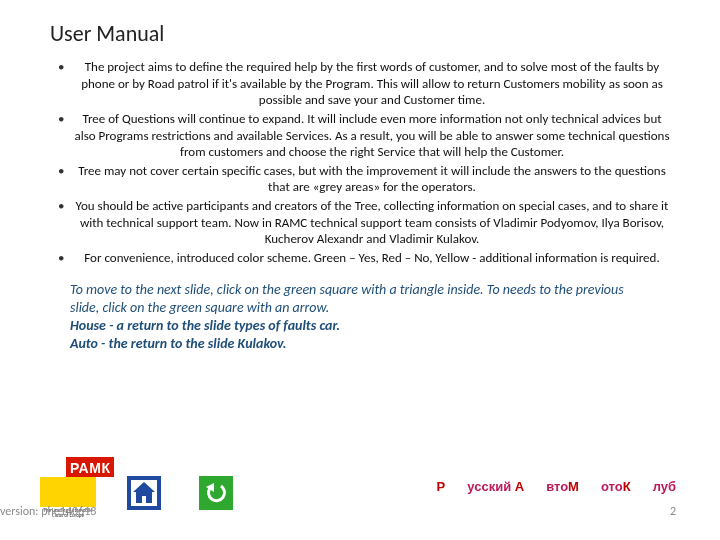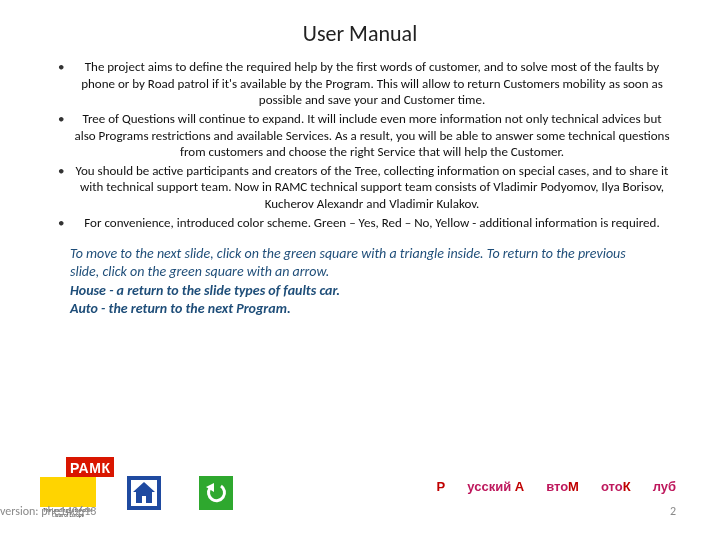--- a/index.html
+++ b/index.html
@@ -1,18 +1,18 @@
 <!DOCTYPE html>
 <html><head>
 <meta charset="utf-8">
 <style>
   * { box-sizing: border-box; margin: 0; padding: 0; }
   html, body { width: 720px; height: 540px; font-family: Calibri, Arial, sans-serif; background: #fff; color: #111; }
   .slide { position: relative; width: 720px; height: 540px; padding: 20px 50px 0 50px; }
-  .title { text-align: center; font-size: 22px; font-weight: 400; color: #222; margin-bottom: 12px; }
+  .title { font-size: 22px; font-weight: 400; color: #222; margin-bottom: 12px; }
   ul.main { list-style: none; padding-left: 24px; text-align: center; }
   ul.main li { position: relative; font-size: 13px; line-height: 1.28; margin-bottom: 2px; }
   ul.main li::before { content: "•"; position: absolute; left: -16px; top: 0; color: #333; }
   .instructions { margin: 14px 20px 0 20px; font-style: italic; color: #1f4e79; font-size: 14px; line-height: 1.3; }
   .instructions .bold { font-weight: 700; }
   .footer { position: absolute; left: 0; right: 0; bottom: 12px; height: 60px; }
   .logo { position: absolute; left: 40px; bottom: 10px; width: 56px; }
   .logo-top { display: flex; margin-left: 26px; }
   .logo-red { background: #d91600; color: #fff; font-weight: 900; font-size: 14px; letter-spacing: 0.5px; padding: 3px 4px 1px 4px; font-family: Arial, sans-serif; }
   .logo-yellow { background: #ffd400; height: 30px; width: 56px; }
@@ -27,28 +27,29 @@
 </style>
 </head>
 <body>
 
 <div class="slide">
   <div class="title">User Manual</div>
 
   <ul class="main">
     <li>The project aims to define the required help by the first words of customer, and to solve most of the faults by phone or by Road patrol if it's available by the Program. This will allow to return Customers mobility as soon as possible and save your and Customer time.</li>
     <li>Tree of Questions will continue to expand. It will include even more information not only technical advices but also Programs restrictions and available Services. As a result, you will be able to answer some technical questions from customers and choose the right Service that will help the Customer.</li>
+    <li>Tree may not cover certain specific cases, but with the improvement it will include the answers to the questions that are «grey areas» for the operators.</li>
     <li>You should be active participants and creators of the Tree, collecting information on special cases, and to share it with technical support team. Now in RAMC technical support team consists of  Vladimir Podyomov, Ilya Borisov, Kucherov Alexandr and Vladimir Kulakov.</li>
     <li>For convenience, introduced color scheme. Green – Yes, Red – No, Yellow - additional information is required.</li>
   </ul>
 
   <div class="instructions">
-    <div>To move to the next slide, click on the green square with a triangle inside. To return to the previous slide, click on the green square with an arrow.</div>
+    <div>To move to the next slide, click on the green square with a triangle inside. To needs to the previous slide, click on the green square with an arrow.</div>
     <div class="bold">House - a return to the slide types of faults car.</div>
-    <div class="bold">Auto - the return to the next Program.</div>
+    <div class="bold">Auto - the return to the slide Kulakov.</div>
   </div>
 
   <div class="footer">
     <div class="logo">
       <div class="logo-top">
           <div class="logo-red">РАМК</div>
         </div>
       <div class="logo-yellow"></div>
       <div class="logo-sub">The Leading Automobile Clubs of Europe</div>
     </div>

